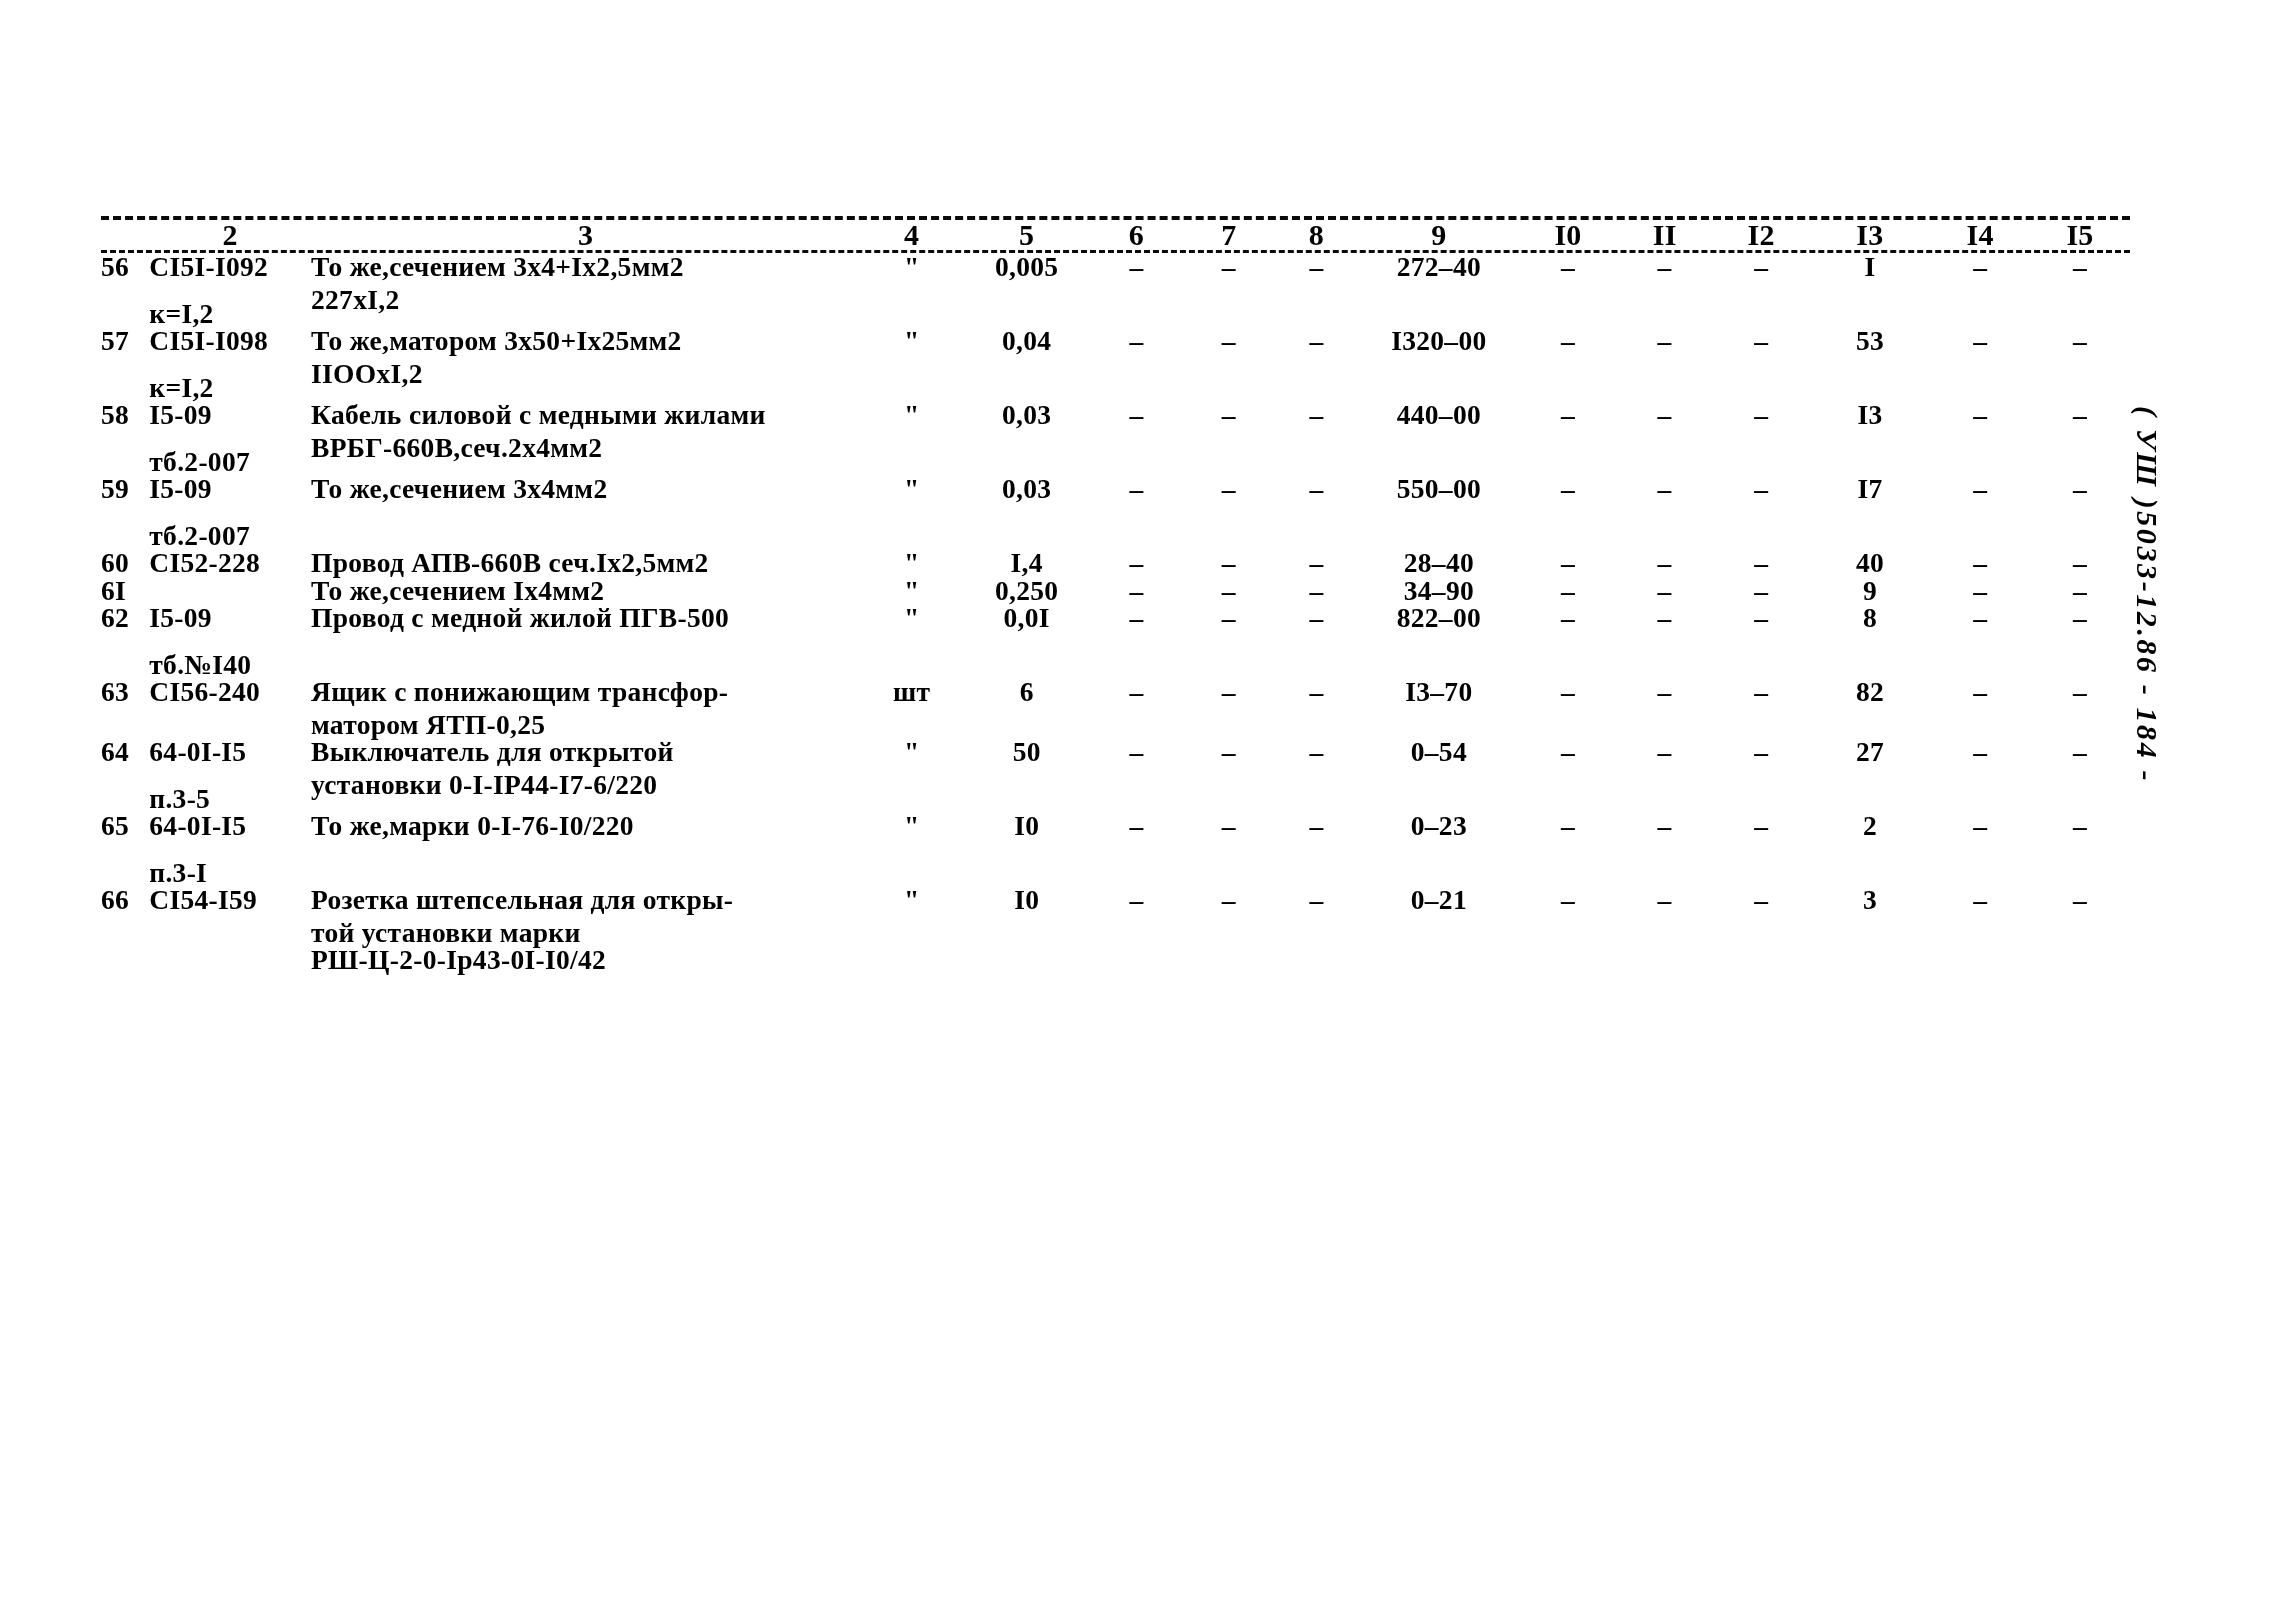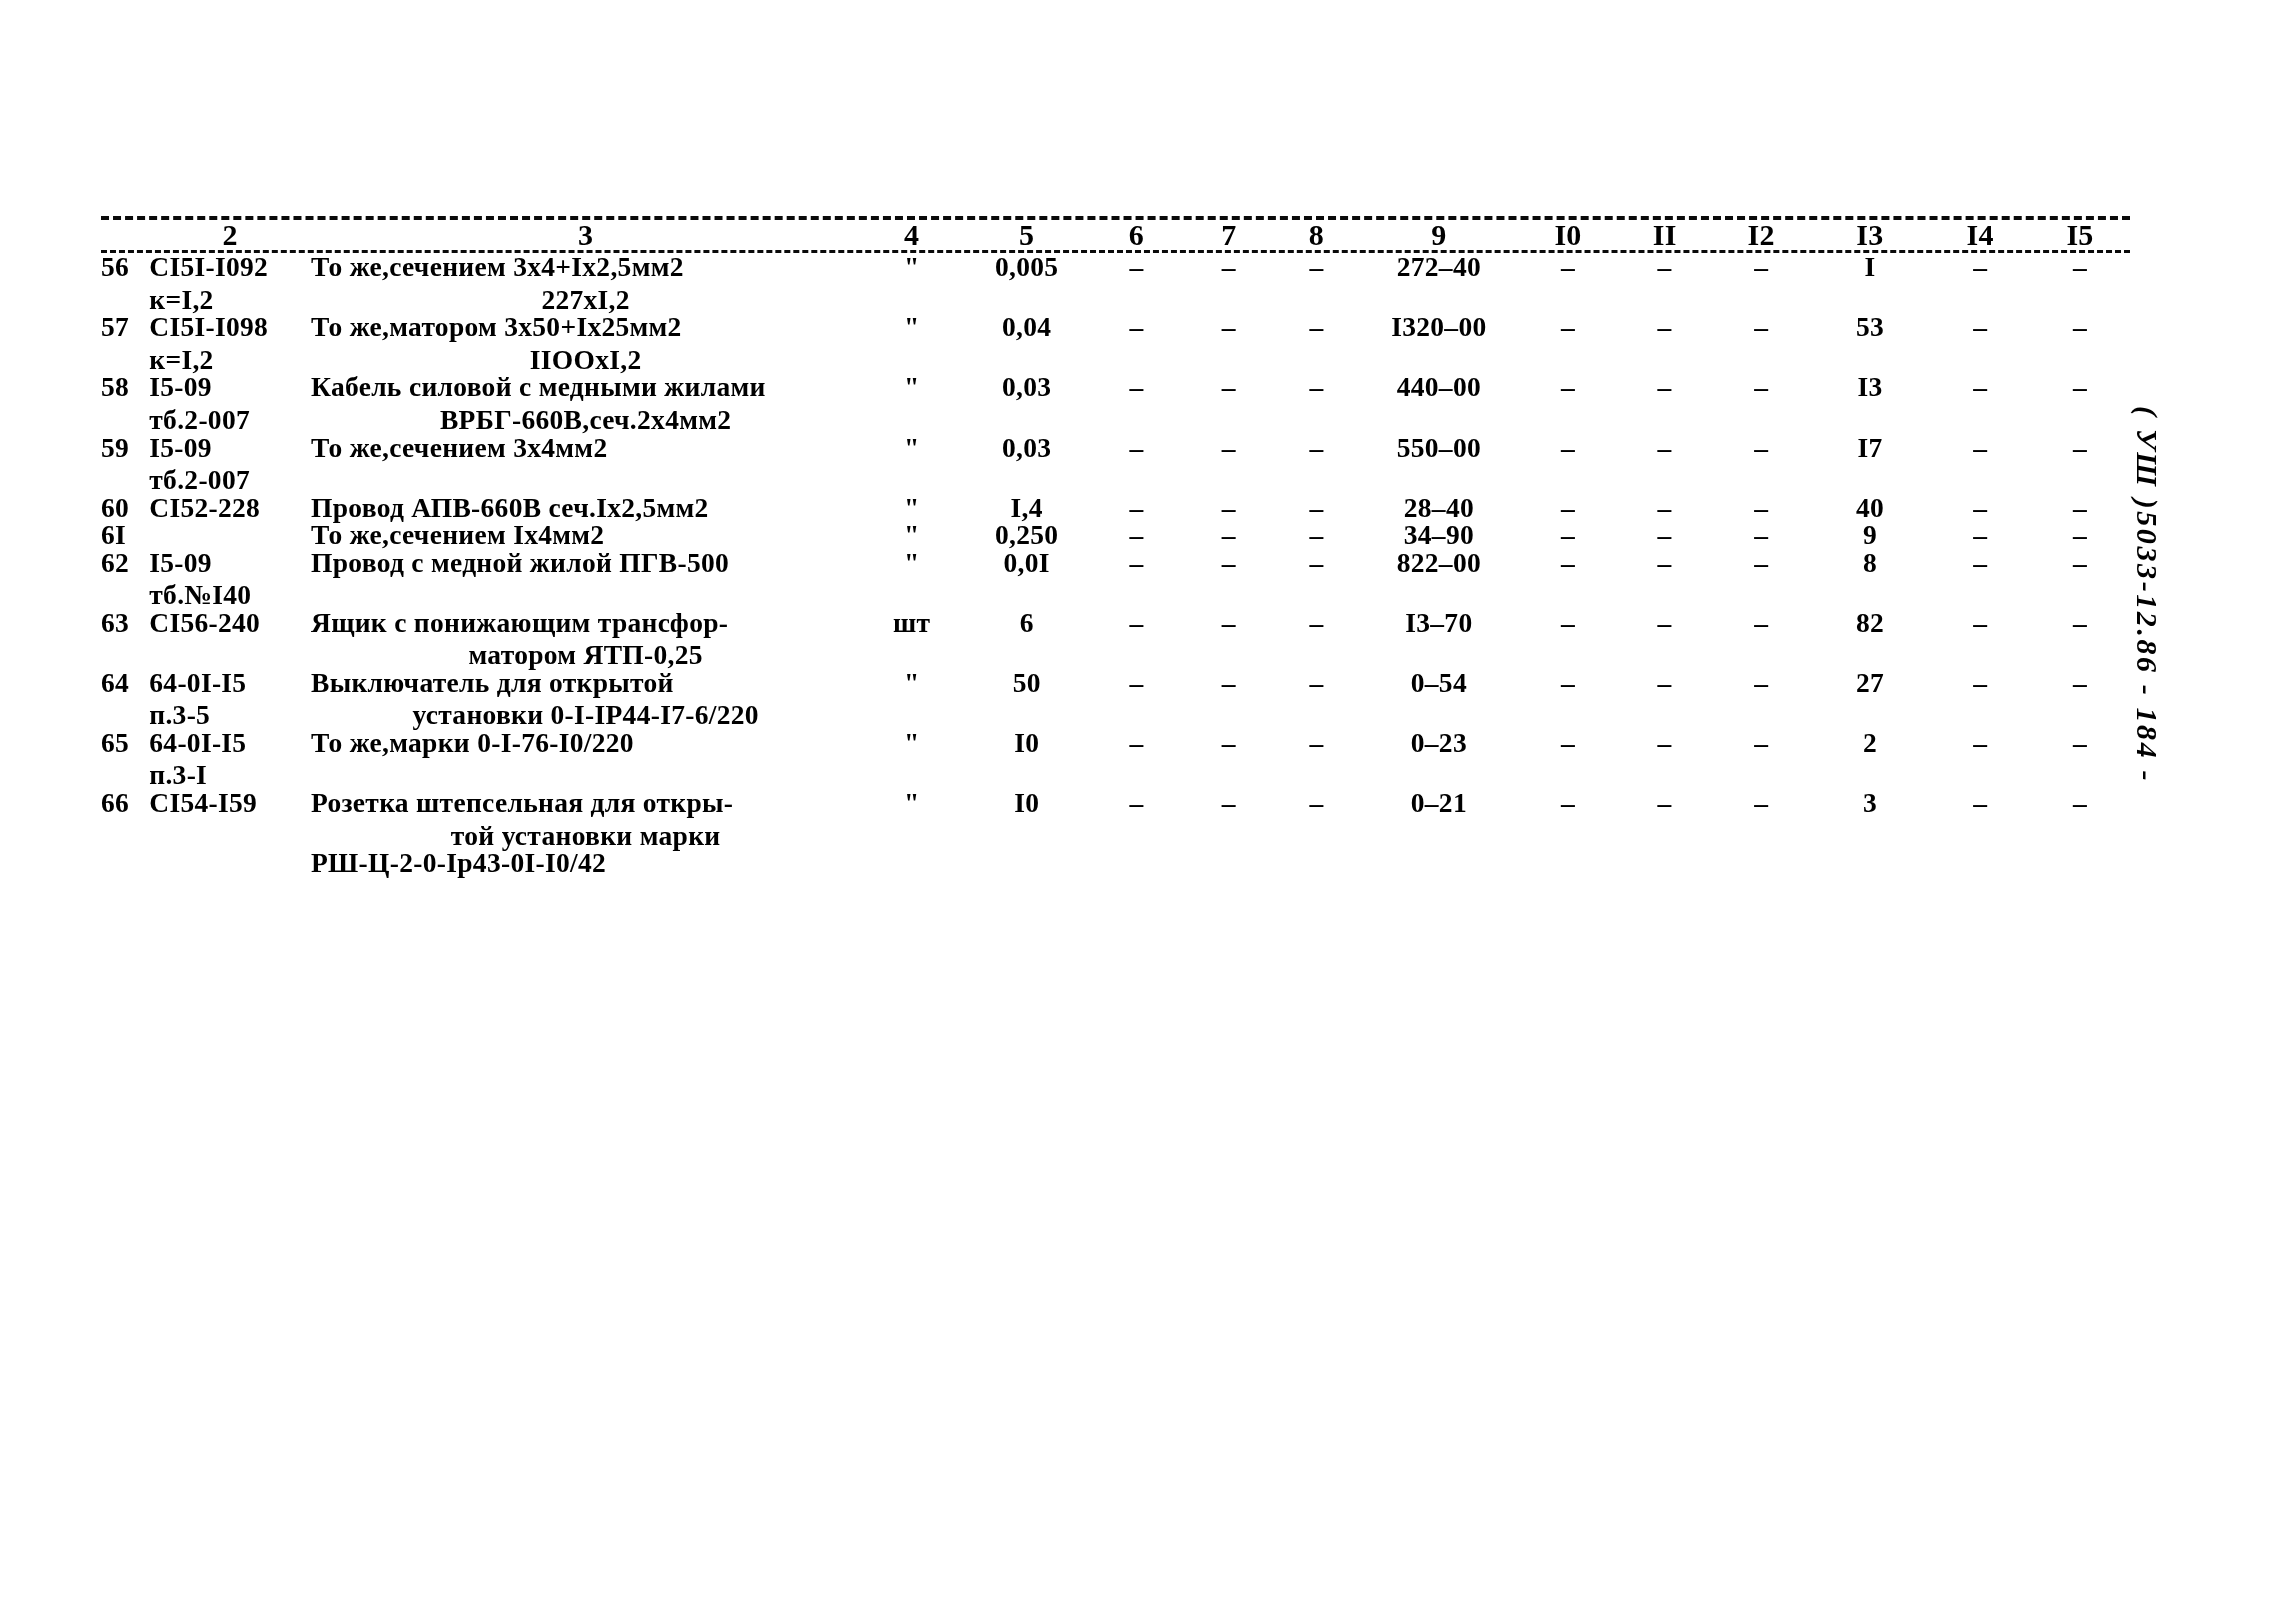--- a/index.html
+++ b/index.html
@@ -90,24 +90,24 @@
 
   td.col-no   { text-align: left;  white-space: nowrap; overflow: hidden; }
   td.col-code { text-align: left;  white-space: nowrap; }
   td.col-name { text-align: left;  }
   td.col-unit { text-align: center; }
   td.col-num  { text-align: center; white-space: nowrap; }
   td.col-dash { text-align: center; }
 
   .sub {
     display: block;
-    margin-top: 5px;
+    margin-top: 19px;
     white-space: nowrap;
   }
-  .line2 { display: block; margin-top: 5.2px; white-space: nowrap; text-align: center; }
+  .line2 { display: block; margin-top: 5.2px; white-space: nowrap; }
   .line3 { display: block; margin-top: 0; white-space: nowrap; }
 
   
   .ink { font-weight: 700; }
 
   
   .side-note {
     position: absolute;
     left: 2130px;
     top: 406px;

